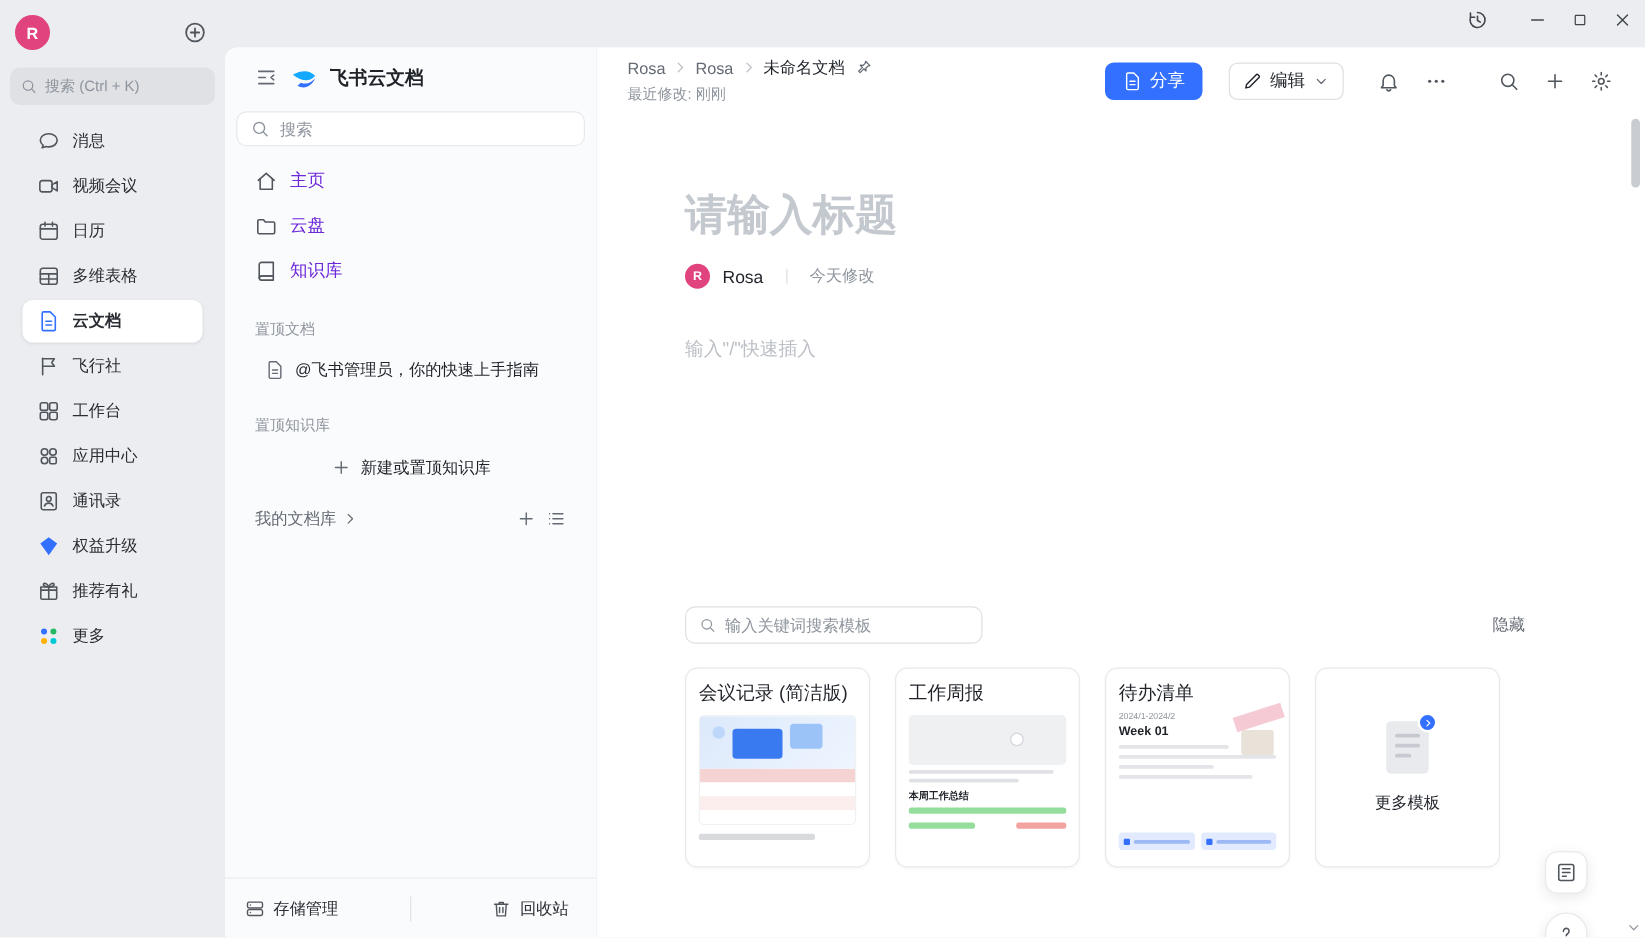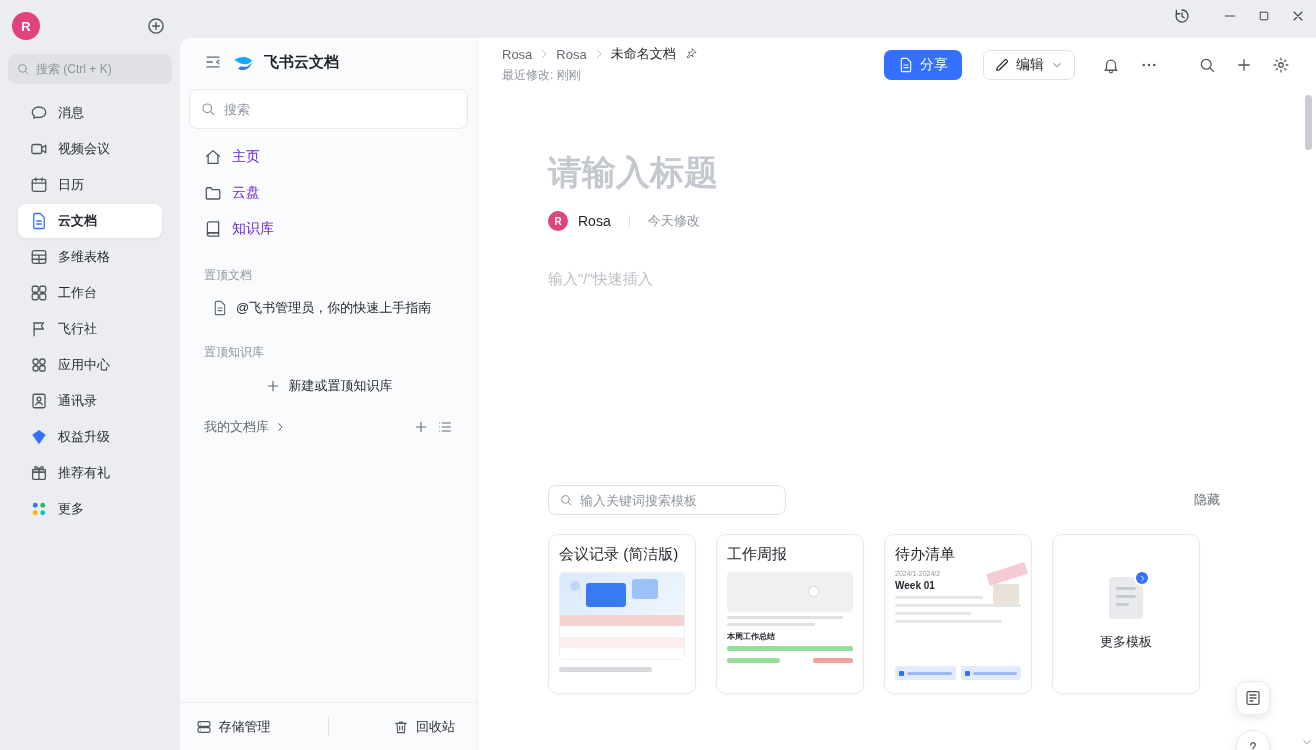--- a/index.html
+++ b/index.html
@@ -32,21 +32,21 @@
 
   
   .workspace { position:absolute; left:180px; top:38px; right:0; bottom:0; background:#fff; border-top-left-radius:10px; display:flex; overflow:hidden; }
 
   
   .doc-sidebar { width:298px; flex:0 0 298px; background:#fafbfc; border-right:1px solid #eceef1; display:flex; flex-direction:column; border-top-left-radius:10px; }
   .ds-header { display:flex; align-items:center; gap:10px; padding:12px 16px 8px 24px; height:44px; }
   .ds-collapse { color:#646a73; background:none; border:none; cursor:pointer; }
   .ds-logo { width:22px; height:22px; }
   .ds-title { font-size:15px; font-weight:700; color:#1f2329; }
-  .ds-search { margin:7px 9px 10px; height:40px; background:#fff; border:1px solid #e7e9ec; border-radius:8px; display:flex; align-items:center; gap:8px; padding:0 10px; color:#8f959e; }
+  .ds-search { margin:7px 9px 10px; height:28px; background:#fff; border:1px solid #e7e9ec; border-radius:8px; display:flex; align-items:center; gap:8px; padding:0 10px; color:#8f959e; }
   .ds-search input { border:none; background:transparent; outline:none; font-size:13px; width:200px; font-family:inherit; }
   .ds-search input::placeholder { color:#8f959e; }
   .ds-nav { padding:0 8px; }
   .ds-nav-item { height:36px; display:flex; align-items:center; gap:10px; padding:0 16px; border-radius:8px; font-size:14px; color:#6d28d9; cursor:pointer; }
   .ds-nav-item .ic { color:#51565d; }
   .ds-section { font-size:12px; color:#8f959e; padding:20px 24px 8px; }
   .ds-doc-item { height:32px; display:flex; align-items:center; gap:8px; margin:0 8px; padding:0 16px 0 24px; border-radius:8px; font-size:13px; color:#1f2329; cursor:pointer; white-space:nowrap; overflow:hidden; }
   .ds-doc-item .ic { color:#646a73; flex:0 0 auto; }
   .ds-new-item { height:30px; display:flex; align-items:center; gap:8px; margin:2px 8px 0; padding:0 16px; border-radius:8px; font-size:13px; color:#1f2329; cursor:pointer;justify-content:center; }
   .ds-new-item .ic { color:#646a73; }
@@ -357,43 +357,43 @@
             <use href="#i-video"></use>
           </svg>
           <span>视频会议</span>
         </div>
       <div class="ls-item">
           <svg class="ic i18">
             <use href="#i-calendar"></use>
           </svg>
           <span>日历</span>
         </div>
+      <div class="ls-item">
+          <svg class="ic i18">
+            <use href="#i-table"></use>
+          </svg>
+          <span>多维表格</span>
+        </div>
       <div class="ls-item active">
           <svg class="ic i18">
             <use href="#i-doc"></use>
           </svg>
           <span>云文档</span>
         </div>
       <div class="ls-item">
           <svg class="ic i18">
-            <use href="#i-table"></use>
-          </svg>
-          <span>多维表格</span>
+            <use href="#i-flag"></use>
+          </svg>
+          <span>飞行社</span>
         </div>
       <div class="ls-item">
           <svg class="ic i18">
             <use href="#i-bench"></use>
           </svg>
           <span>工作台</span>
-        </div>
-      <div class="ls-item">
-          <svg class="ic i18">
-            <use href="#i-flag"></use>
-          </svg>
-          <span>飞行社</span>
         </div>
       <div class="ls-item">
           <svg class="ic i18">
             <use href="#i-appcenter"></use>
           </svg>
           <span>应用中心</span>
         </div>
       <div class="ls-item">
           <svg class="ic i18">
             <use href="#i-contacts"></use>

